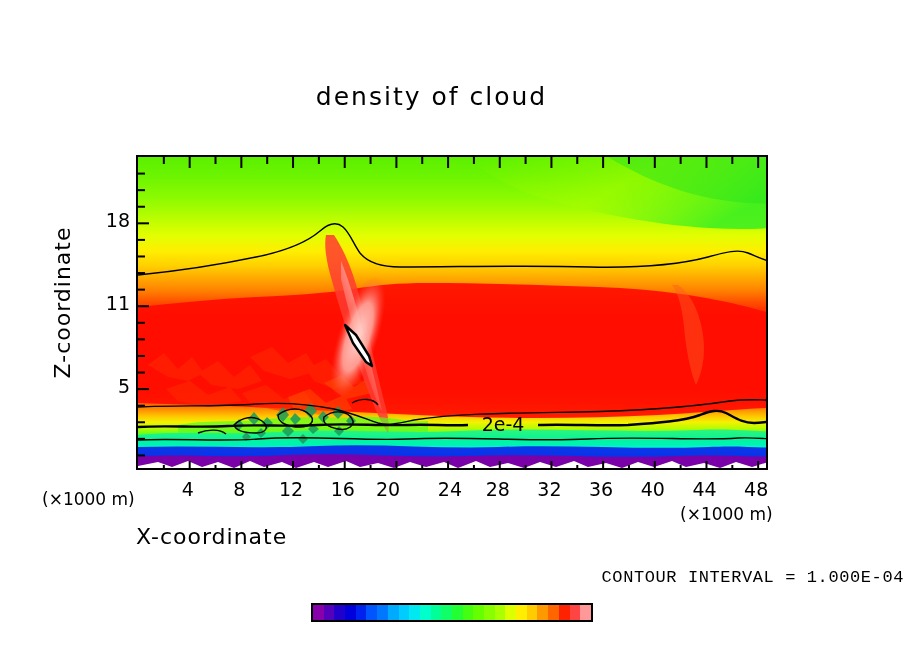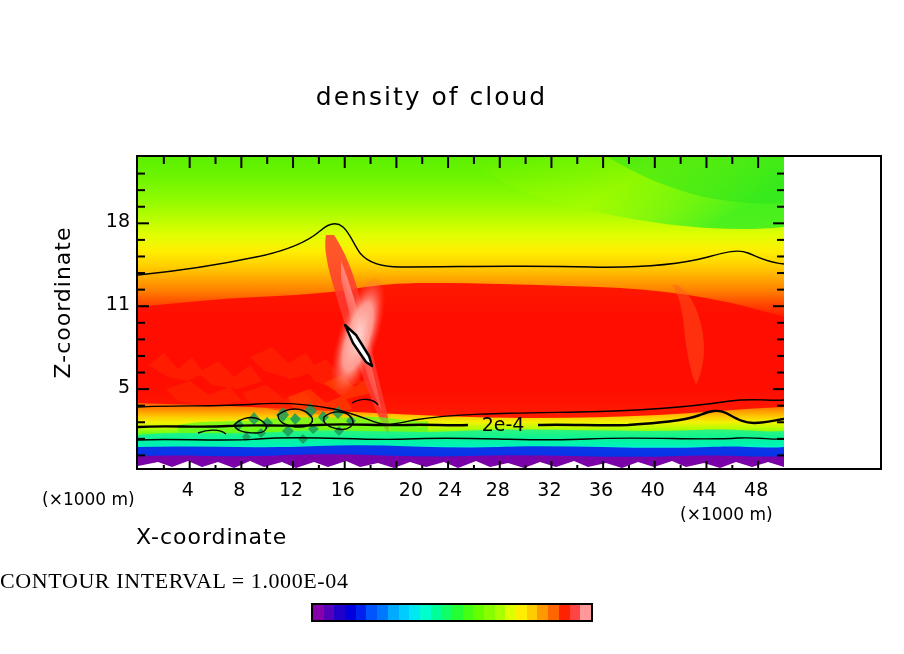--- a/index.html
+++ b/index.html
@@ -27,21 +27,21 @@
     text-align: center;
     font-size: 25px;
     letter-spacing: 2.0px;
     font-family: "DejaVu Sans", sans-serif;
     white-space: nowrap;
   }
 
   
   #plot-area {
     left: 136px; top: 155px;
-    width: 746px; height: 315px;
+    width: 632px; height: 315px;
     box-sizing: border-box;
     border: 2px solid #000;
     overflow: hidden;
     background: #ffffff;
   }
   #plot-svg { display: block; width: 646px; height: 315px; }
 
   
   #y-axis-title {
     left: -68px; top: 290px;
@@ -86,24 +86,24 @@
   }
   #unit-right {
     left: 680px; top: 504px;
     font-size: 17px;
     white-space: nowrap;
   }
 
   
   #contour-interval-text {
     left: 0; top: 568px; width: 904px;
-    text-align: left;
-    font-size: 22px;
+    text-align: right;
+    font-size: 17px;
     letter-spacing: 0.6px;
-    font-family: Liberation Serif, serif;
+    font-family: Liberation Mono, monospace;
     white-space: nowrap;
   }
   #colorbar {
     left: 311px; top: 603px;
     width: 282px; height: 19px;
     box-sizing: border-box;
     border: 2px solid #000;
     display: flex;
     background: #000;
   }
@@ -411,21 +411,21 @@
       <div class="tick-label-y" style="top: 220.105px;">5</div>
       <div class="tick-label-y" style="top: 137.211px;">11</div>
       <div class="tick-label-y" style="top: 54.3158px;">18</div>
     </div>
 
   <div class="abs" id="x-ticklabels">
       <div class="tick-label-x" style="left: 51.68px;">4</div>
       <div class="tick-label-x" style="left: 103.36px;">8</div>
       <div class="tick-label-x" style="left: 155.04px;">12</div>
       <div class="tick-label-x" style="left: 206.72px;">16</div>
-      <div class="tick-label-x" style="left: 263px; text-align: right;">20</div>
+      <div class="tick-label-x" style="left: 252px;">20</div>
       <div class="tick-label-x" style="left: 302px; text-align: right;">24</div>
       <div class="tick-label-x" style="left: 361.76px;">28</div>
       <div class="tick-label-x" style="left: 413.44px;">32</div>
       <div class="tick-label-x" style="left: 465.12px;">36</div>
       <div class="tick-label-x" style="left: 516.8px;">40</div>
       <div class="tick-label-x" style="left: 568.48px;">44</div>
       <div class="tick-label-x" style="left: 620.16px;">48</div>
     </div>
 
   <div class="abs" id="y-axis-title">Z-coordinate</div>

